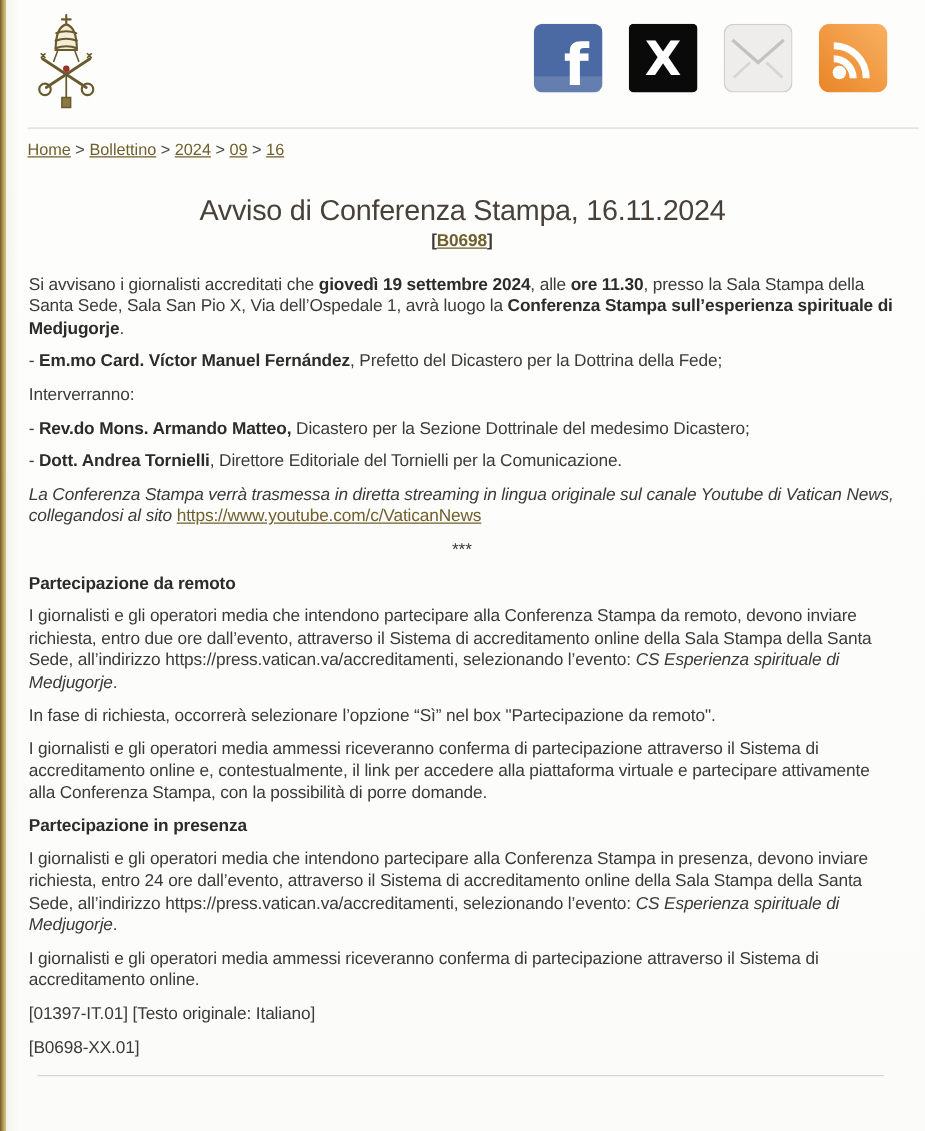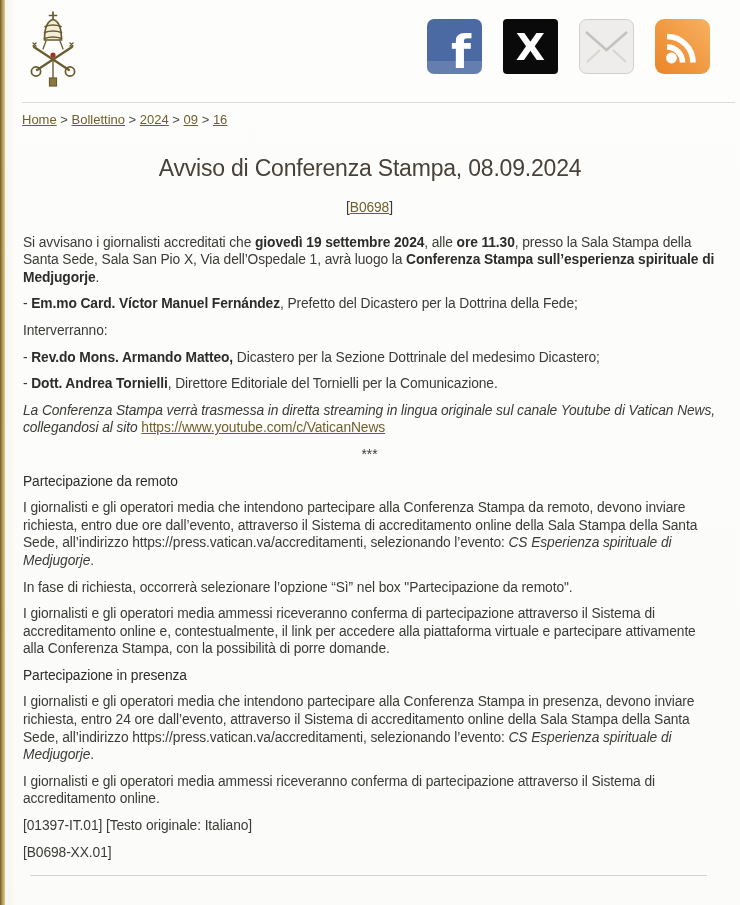--- a/index.html
+++ b/index.html
@@ -17,25 +17,25 @@
   .rule{border:none;border-top:1px solid #dbd9d4;margin:0 5px 0 22px;}
   .breadcrumb{padding:9px 22px 3px;font-size:13px;color:#4a4a46;}
   .bc-link{color:#6f5f2c;text-decoration:underline;text-align:right;}
   .bc-sep{color:#4a4a46;}
   .title{font-size:23px;font-weight:400;color:#474139;text-align:center;
         margin:25px 12px 0;letter-spacing:-0.2px;}
   .content{padding:2px 24px 0 23px;font-size:13.8px;line-height:17.6px;
         color:#3b3a37;letter-spacing:-0.1px;}
   .para{margin:9px 0;}
   .center{text-align:center;}
-  .heading{font-weight:400;color:#2c2c2a;}
+  .heading{font-weight:700;color:#2c2c2a;}
   .b{font-weight:700;color:#2c2c2a;margin-top:31px;}
   .i{font-style:italic;}
   .doc-link{color:#6f5f2c;text-decoration:underline;}
-  .para[data-name="bulletin-code"]{margin-top:15px;margin-bottom:17px;}
+  .para[data-name="bulletin-code"]{margin-top:0;margin-bottom:17px;font-weight:bold;}
   .bottom-rule{border:none;border-top:1px solid #d6d4cf;margin:14px 33px 0 30px;}
 </style>
 </head>
 <body>
 
 <div class="page" data-name="page">
   <div class="gold-edge" data-name="left-gold-border"></div>
   <div class="edge-fade" data-name="left-edge-fade"></div>
 
   <header data-name="header">
@@ -93,21 +93,21 @@
         </svg>
       </a>
     </div>
   </header>
 
   <hr class="rule" data-name="header-divider">
 
   <nav class="breadcrumb" data-name="breadcrumb"><a href="#" class="bc-link" data-name="breadcrumb-link-home">Home</a><span class="bc-sep" data-name="breadcrumb-separator"> &gt; </span><a href="#" class="bc-link" data-name="breadcrumb-link-bollettino">Bollettino</a><span class="bc-sep" data-name="breadcrumb-separator"> &gt; </span><a href="#" class="bc-link" data-name="breadcrumb-link-2024">2024</a><span class="bc-sep" data-name="breadcrumb-separator"> &gt; </span><a href="#" class="bc-link" data-name="breadcrumb-link-09">09</a><span class="bc-sep" data-name="breadcrumb-separator"> &gt; </span><a href="#" class="bc-link" data-name="breadcrumb-link-16">16</a></nav>
 
   <main data-name="bulletin-main">
-    <h1 class="title" data-name="page-title">Avviso di Conferenza Stampa, 08.09.2024</h1>
+    <h1 class="title" data-name="page-title">Avviso di Conferenza Stampa, 16.11.2024</h1>
     <div class="content" data-name="document-content">
         <p class="para center" data-name="bulletin-code"><span data-name="text-span">[</span><a href="#" class="doc-link" data-name="text-link">B0698</a><span data-name="text-span">]</span></p>
         <p class="para" data-name="intro-paragraph"><span data-name="text-span">Si avvisano i giornalisti accreditati che </span><span data-name="text-span" class="b">giovedì 19 settembre 2024</span><span data-name="text-span">, alle </span><span data-name="text-span" class="b">ore 11.30</span><span data-name="text-span">, presso la Sala Stampa della Santa Sede, Sala San Pio X, Via dell’Ospedale 1, avrà luogo la </span><span data-name="text-span" class="b">Conferenza Stampa sull’esperienza spirituale di Medjugorje</span><span data-name="text-span">.</span></p>
         <p class="para" data-name="speaker-item"><span data-name="text-span">- </span><span data-name="text-span" class="b">Em.mo Card. Víctor Manuel Fernández</span><span data-name="text-span">, Prefetto del Dicastero per la Dottrina della Fede;</span></p>
         <p class="para" data-name="paragraph"><span data-name="text-span">Interverranno:</span></p>
         <p class="para" data-name="speaker-item"><span data-name="text-span">- </span><span data-name="text-span" class="b">Rev.do Mons. Armando Matteo,</span><span data-name="text-span"> Dicastero per la Sezione Dottrinale del medesimo Dicastero;</span></p>
         <p class="para" data-name="speaker-item"><span data-name="text-span">- </span><span data-name="text-span" class="b">Dott. Andrea Tornielli</span><span data-name="text-span">, Direttore Editoriale del Tornielli per la Comunicazione.</span></p>
         <p class="para" data-name="streaming-note"><span data-name="text-span" class="i">La Conferenza Stampa verrà trasmessa in diretta streaming in lingua originale sul canale Youtube di Vatican News, collegandosi al sito </span><a href="#" class="doc-link" data-name="text-link">https://www.youtube.com/c/VaticanNews</a></p>
         <p class="para center" data-name="separator-stars"><span data-name="text-span">***</span></p>
         <p class="para heading" data-name="section-heading"><span data-name="text-span">Partecipazione da remoto</span></p>

